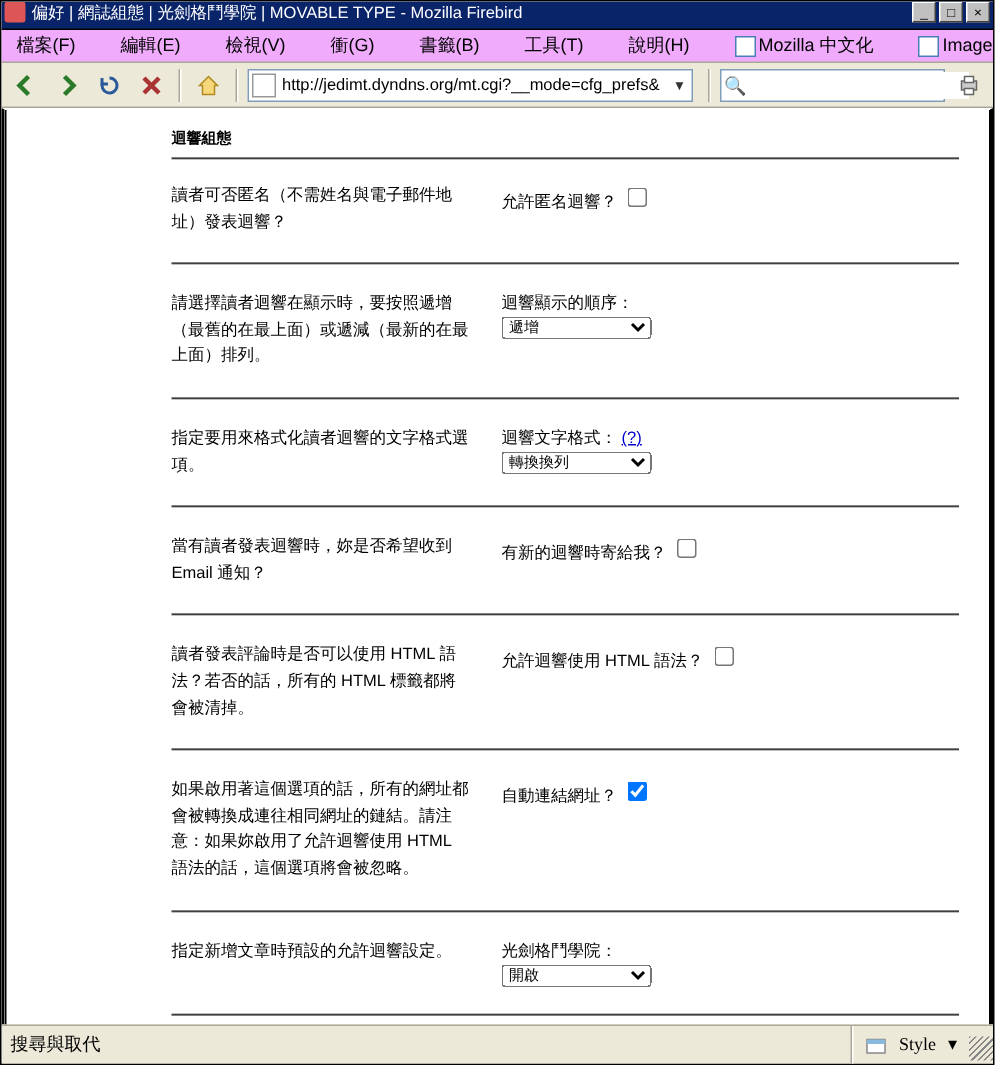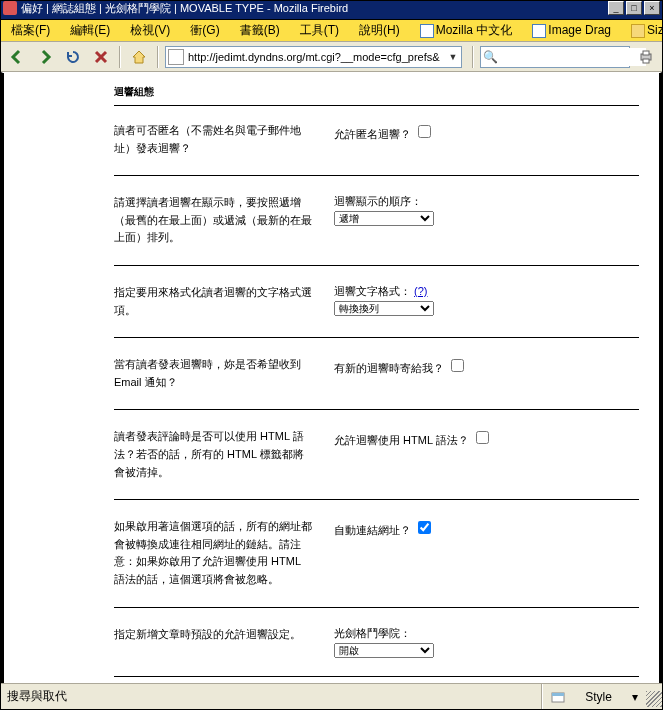--- a/index.html
+++ b/index.html
@@ -37,27 +37,27 @@
     background: #c0c0c0;
     border: 1px solid #fff;
     border-right-color: #404040;
     border-bottom-color: #404040;
     font-size: 9px; line-height: 12px; text-align: center;
     color: #000;
   }
   
   .menubar {
     height: 22px;
-    background: #fde047;
+    background: #f0abfc;
     display: flex;
     align-items: center;
     padding: 0 4px;
     border-bottom: 1px solid #aca899;
     font-size: 12px;
-    gap: 8px;
+    gap: 18px;
   }
   .menubar .menu-item { padding: 2px 6px; white-space: nowrap; }
   .bm-icon {
     width: 14px; height: 14px;
     display: inline-block;
     vertical-align: middle;
     margin-right: 2px;
   }
   .bm-icon.page { background: #fff; border: 1px solid #4a7ebb; }
   .bm-icon.folder { background: #f6d87a; border: 1px solid #c9a227; }
@@ -155,32 +155,33 @@
   }
   .ctrl .hint-link { color: #00c; text-decoration: underline; }
   
   .statusbar {
     height: 26px;
     background: #ece9d8;
     border-top: 1px solid #aca899;
     display: flex;
     align-items: center;
     font-size: 12px;
+    font-family: Liberation Serif, serif;
   }
   .status-left {
     flex: 1;
     padding: 0 6px;
     border-right: 1px solid #aca899;
     height: 100%;
     display: flex; align-items: center;
   }
   .status-right {
     padding: 0 8px;
     display: flex; align-items: center;
-    gap: 20px;
+    gap: 8px;
     height: 100%;
     border-left: 1px solid #fff;
   }
   .grip {
     width: 16px; height: 16px;
     background: repeating-linear-gradient(135deg, #888 0 1px, transparent 1px 3px);
     align-self: flex-end;
     margin-bottom: 2px;
   }
   

